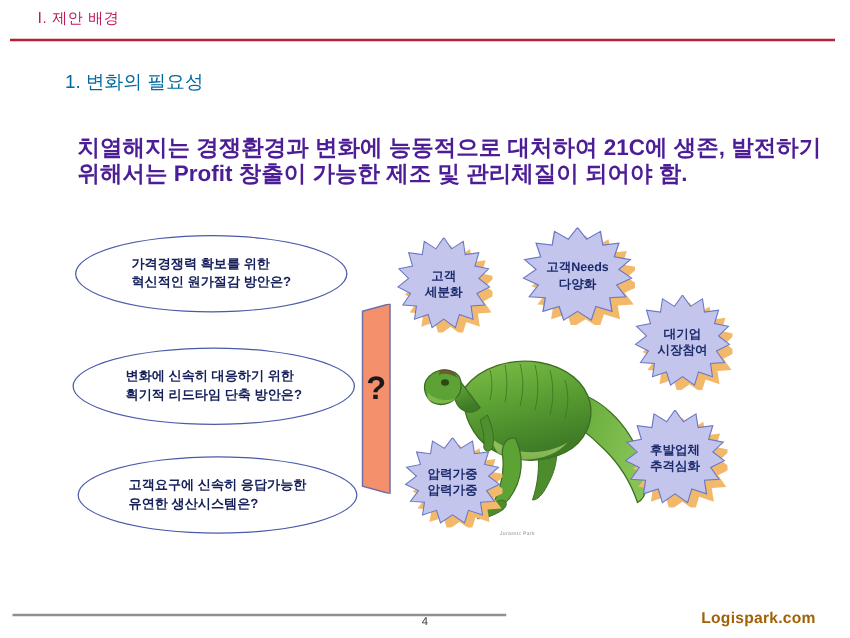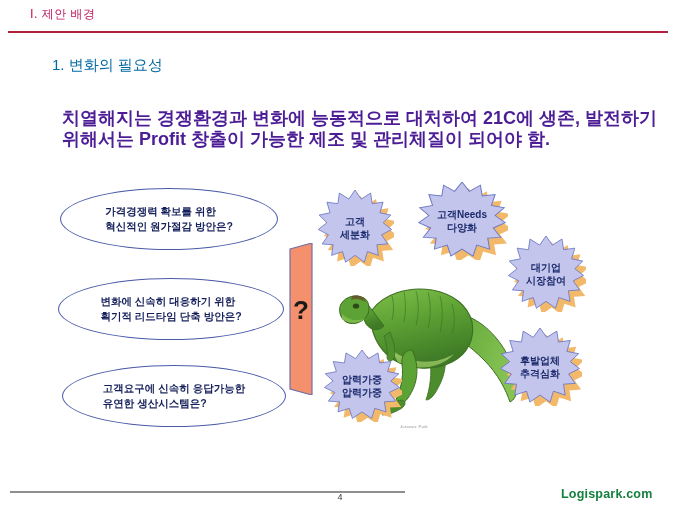--- a/index.html
+++ b/index.html
@@ -175,21 +175,21 @@
     text-align: center;
     font-size: 9px;
     color: #3a3a3a;
   }
   #brand-logo {
     position: absolute;
     left: 561px;
     top: 487px;
     font-size: 12.5px;
     font-weight: bold;
-    color: #15803d;
+    color: #a16207;
     letter-spacing: 0.2px;
     white-space: nowrap;
   }
 </style>
 </head>
 <body>
 
 <div id="slide">
 
   <div id="slide-title">Ⅰ. 제안 배경</div>

